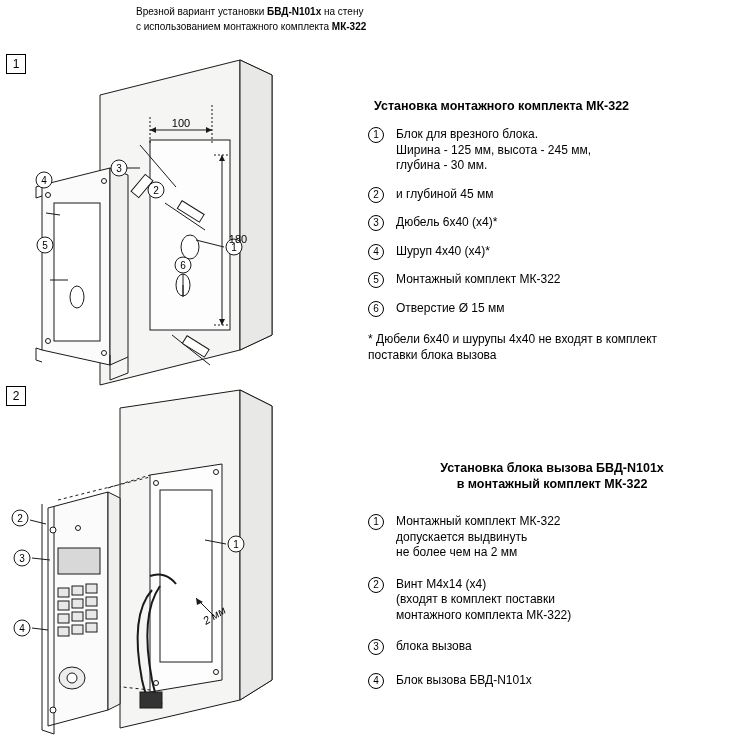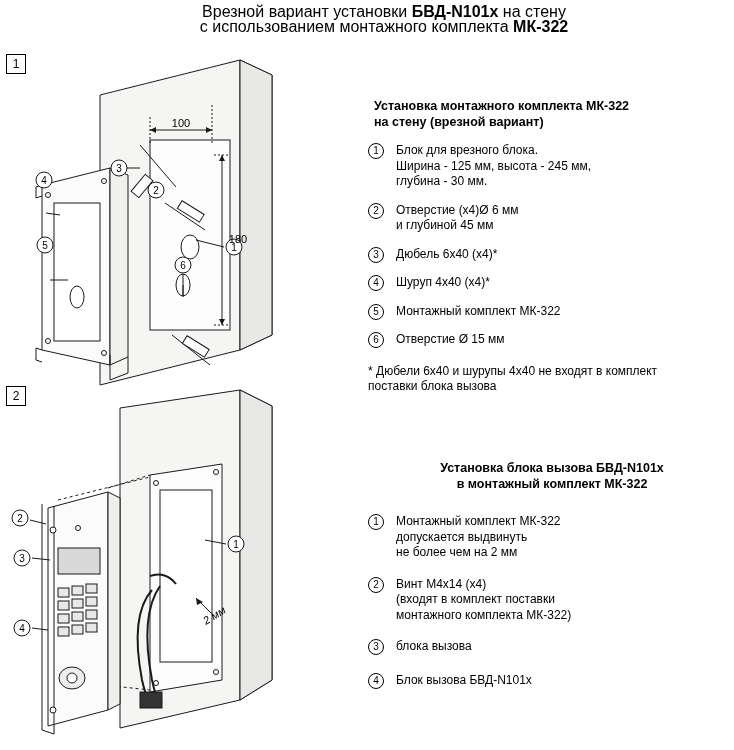--- a/index.html
+++ b/index.html
@@ -17,24 +17,23 @@
   }
   .page {
     position: relative;
     width: 734px;
     height: 750px;
   }
   
   .doc-title {
     position: absolute;
     top: 4px;
-    left: 124px;
+    left: 136px;
     width: 520px;
-    text-align: center;
-    font-size: 16px;
+    font-size: 10px;
     line-height: 15px;
     font-weight: normal;
   }
   .doc-title b { font-weight: bold; }
 
   
   .step-box {
     position: absolute;
     width: 20px;
     height: 20px;
@@ -274,33 +273,31 @@
       <circle cx="22" cy="248" r="8" fill="#fff" stroke="#1a1a1a"></circle>
       <text x="22" y="252" text-anchor="middle" font-size="10">4</text>
 
       <text x="206" y="245" font-size="11" font-style="italic" transform="rotate(-32 206 245)">2 мм</text>
     </g>
   </svg>
 
   <div class="panel" id="panel-1">
     <div class="panel-title">
       <div>Установка монтажного комплекта МК-322</div>
-      <div>на стену (врезной вариант)</div>
     </div>
 
     <div class="item">
       <span class="num">1</span>
       <div>Блок для врезного блока.</div>
       <div>Ширина - 125 мм, высота - 245 мм,</div>
       <div>глубина - 30 мм.</div>
     </div>
 
     <div class="item">
       <span class="num">2</span>
-      <div>Отверстие (х4)Ø 6 мм</div>
       <div>и глубиной 45 мм</div>
     </div>
 
     <div class="item">
       <span class="num">3</span>
       <div>Дюбель 6х40 (х4)*</div>
     </div>
 
     <div class="item">
       <span class="num">4</span>

